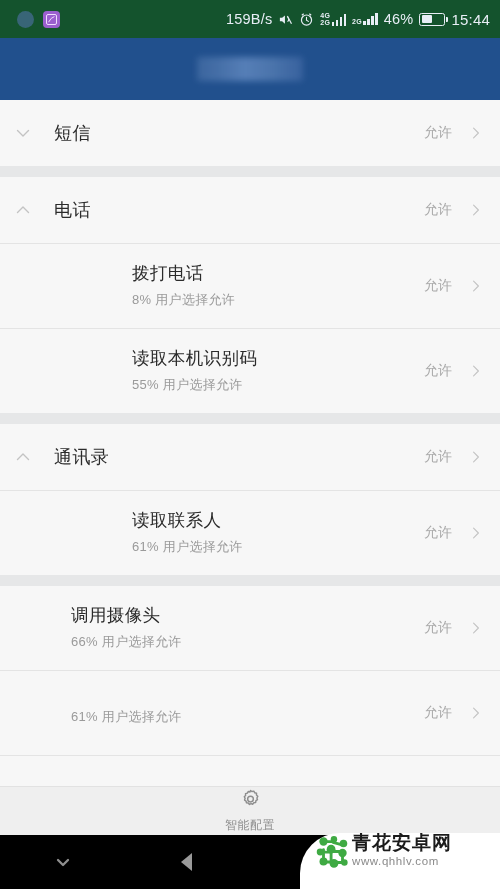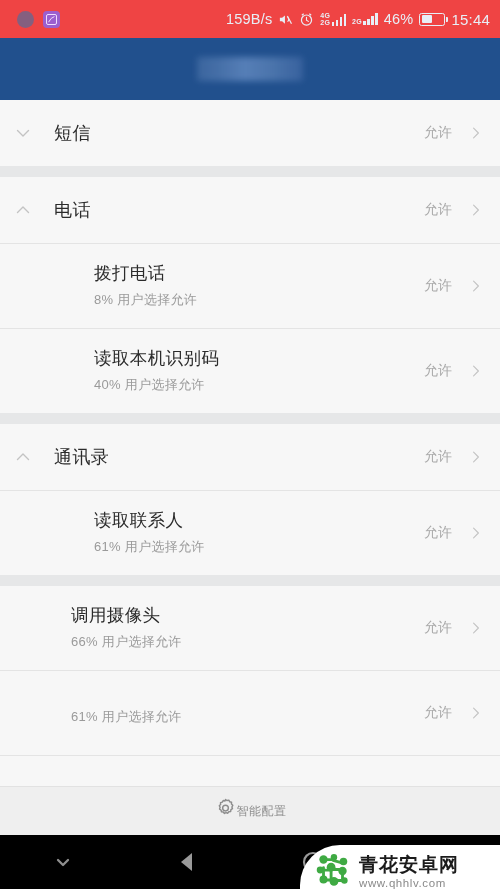--- a/index.html
+++ b/index.html
@@ -7,21 +7,21 @@
   body {
     font-family:"Liberation Sans","DejaVu Sans",sans-serif;
     background:#f5f5f5;
     overflow:hidden;
     position:relative;
   }
 
   
   .statusbar{
     height:38px; width:100%;
-    background:#ef4444;
+    background:#14532d;
     display:flex; align-items:center;
     padding:0 10px 0 17px;
     color:#e8eef6;
     font-size:15px;
     position:relative;
   }
   .sb-left{ display:flex; align-items:center; gap:9px; }
   .notif-dot{
     width:17px;height:17px;border-radius:50%;
     background:#4c6fa0; opacity:.65;
@@ -76,21 +76,21 @@
     overflow:hidden; background:#fdba74;
   }
   .row{
     background:#f7f7f7;
     display:flex; align-items:center;
     position:relative;
     height:66px;
     padding-right:16px;
   }
   .row.group{ height:66px; }
-  .row.sub{ height:84px; }
+  .row.sub{ height:84px;padding-left:38px; }
   .row.plain{ height:84px; }
   .divider{
     height:1px; background:#e4e4e4; margin-left:0;
   }
   .divider.thick{ height:11px; background:#e6e7e8; }
 
   .caret{
     width:46px; min-width:46px; display:flex; align-items:center; justify-content:center;
   }
   .caret svg{ display:block; }
@@ -108,42 +108,42 @@
   }
   .rowstate{
     font-size:14px; color:#a9a9a9; margin-right:16px; white-space:nowrap;
   }
   .chev-r{ width:16px; display:flex; align-items:center; justify-content:center; }
 
   
   .bottombar{
     position:absolute; left:0; right:0; bottom:54px;
     height:49px; background:#efefef;
-    display:flex; flex-direction:row; align-items:center; justify-content:center;
+    display:flex; flex-direction:column; align-items:center; justify-content:center;
     border-top:1px solid #e2e2e2;
   }
   .bottombar .gear{ margin-bottom:2px; }
   .bottombar .lbl{ font-size:12px; color:#8d8d8d; letter-spacing:.5px; }
 
   
   .navbar{
     position:absolute; left:0; right:0; bottom:0;
     height:54px; background:#000;
     display:flex; align-items:center;
   }
   .nav-btn{ flex:1; display:flex; align-items:center; justify-content:center; }
   .nav-btn svg{ display:block; }
 
   
   .watermark{
     position:absolute; right:0; bottom:0;
-    width:200px; height:44px;
+    width:200px; height:56px;
     background:#fff;
     border-top-left-radius:40px;
-    display:flex; align-items:flex-end; gap:7px;
+    display:flex; align-items:flex-start; 
     padding-left:14px;
     overflow:hidden;
   }
   .wm-logo{ width:38px;height:38px; flex:0 0 38px; }
   .wm-texts{ display:flex; flex-direction:column; line-height:1; }
   .wm-cn{ font-size:19px; font-weight:bold; color:#1b1b1b; letter-spacing:1px; }
   .wm-url{ font-size:11.5px; color:#8a8a8a; margin-top:4px; letter-spacing:.6px; }
 </style>
 </head>
 <body>
@@ -264,21 +264,21 @@
           <svg width="20" height="20" viewBox="0 0 20 20">
             <path d="M7 4 L13 10 L7 16" stroke="#c3c3c3" stroke-width="1.4" fill="none" stroke-linecap="round" stroke-linejoin="round"></path>
           </svg>
         </div>
       </div>
       <div class="divider"></div>
       <div class="row sub">
         <div class="caret"></div>
         <div class="rowtexts">
           <div class="rowtitle">读取本机识别码</div>
-          <div class="rowsub">40%  用户选择允许</div>
+          <div class="rowsub">55%  用户选择允许</div>
         </div>
         <div class="rowstate">允许</div>
         <div class="chev-r">
           <svg width="20" height="20" viewBox="0 0 20 20">
             <path d="M7 4 L13 10 L7 16" stroke="#c3c3c3" stroke-width="1.4" fill="none" stroke-linecap="round" stroke-linejoin="round"></path>
           </svg>
         </div>
       </div>
       <div class="divider thick"></div>
       <div class="row group">

